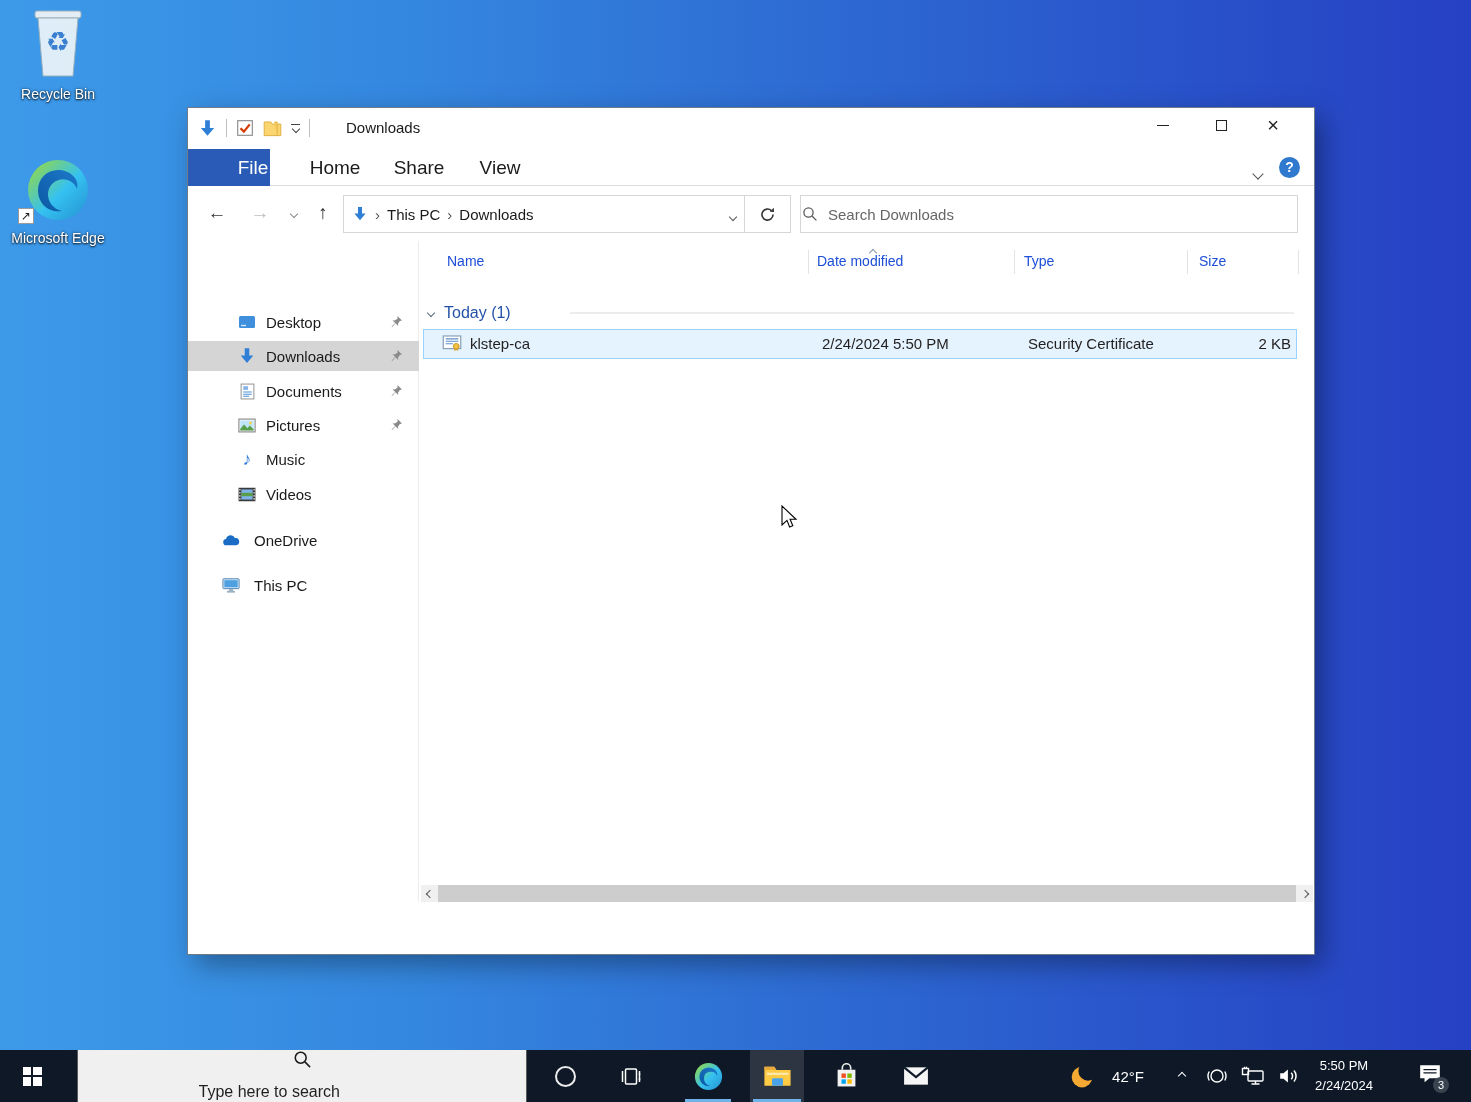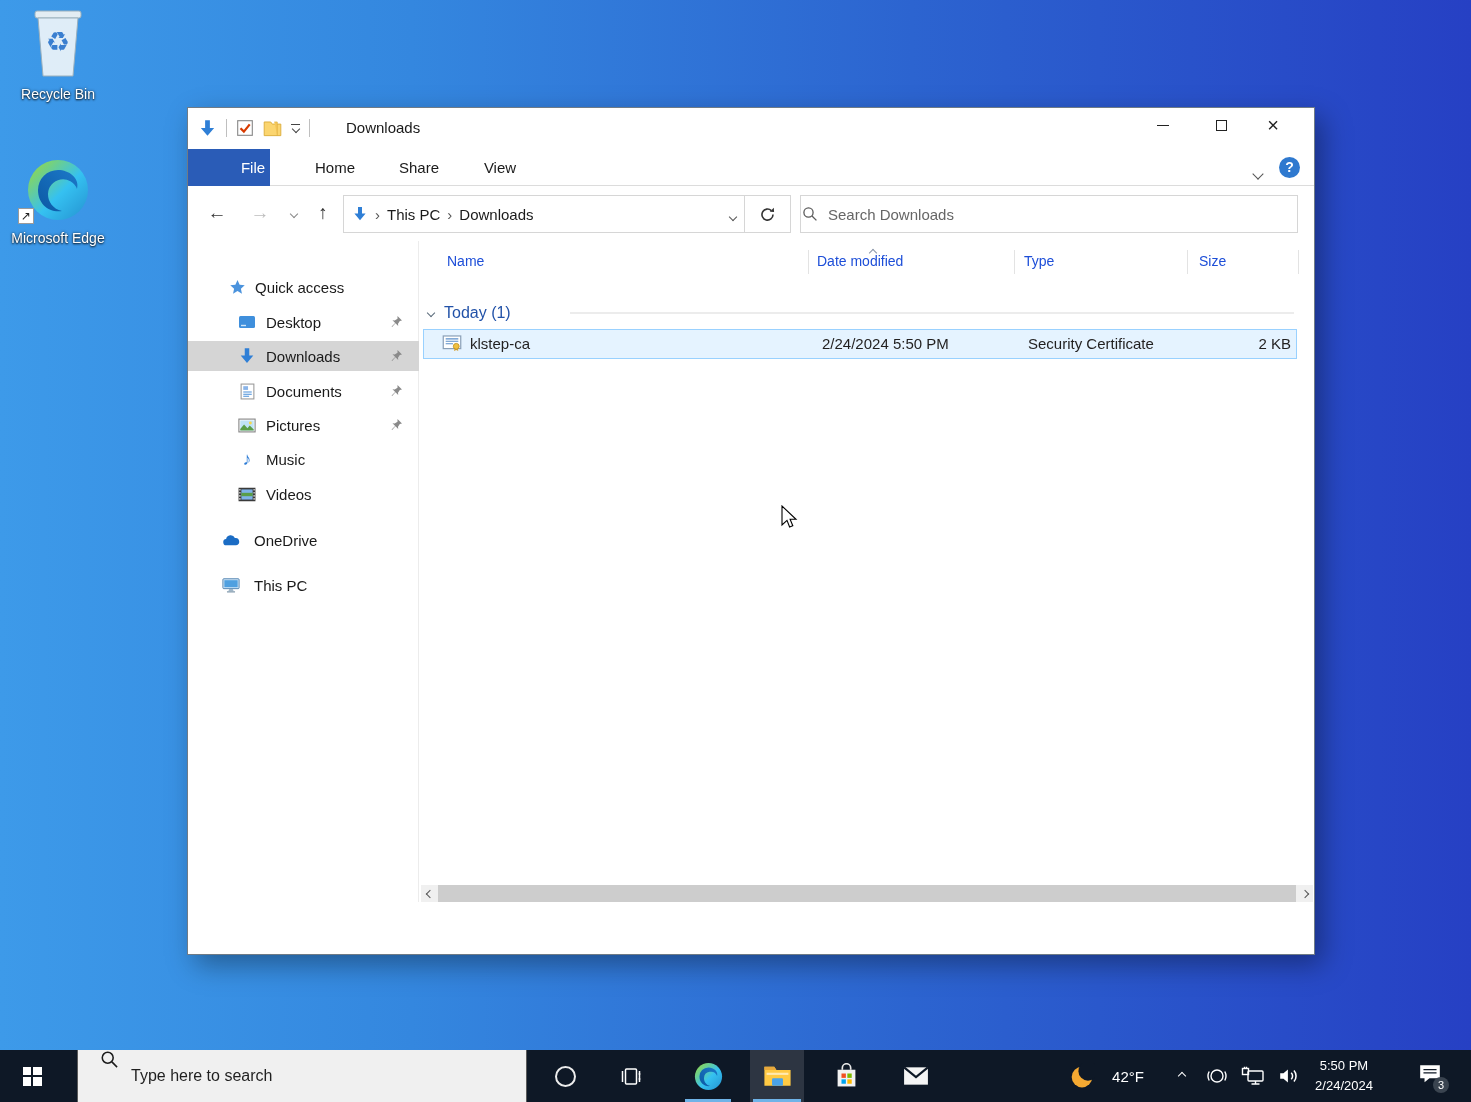--- a/index.html
+++ b/index.html
@@ -23,21 +23,21 @@
   .qat { position:absolute; left:10px; top:6px; height:28px; display:flex; align-items:center; gap:9px; }
   .qat .sep { width:1px; height:18px; background:#bfbfbf; }
   .win-title { position:absolute; left:158px; top:11px; font-size:15px; color:#1a1a1a; }
   .ctl { position:absolute; top:0; width:46px; height:34px; display:flex; align-items:center; justify-content:center; }
   .ctl-min { right:128px; } .ctl-max { right:70px; } .ctl-close { right:18px; font-size:20px; color:#222; }
   .glyph-min { width:12px; height:0; border-top:1.6px solid #222; display:block; }
   .glyph-max { width:11px; height:11px; border:1.4px solid #222; display:block; }
 
   .tabs { position:absolute; left:0; top:41px; right:0; height:37px; background:#fff; border-bottom:1px solid #dcdcdc; }
   .tab { position:absolute; top:0; height:37px; display:flex; align-items:center; justify-content:center;
-         font-size:15px; color:#1a1a1a;padding-left:48px; }
+         font-size:19px; color:#1a1a1a;padding-left:48px; }
   .tab-file { left:0; width:82px; background:#2a5cb7; color:#fff; }
   .tab-home { left:92px; width:62px; } .tab-share { left:176px; width:62px; } .tab-view { left:257px; width:62px; }
   .ribbon-chev { position:absolute; right:52px; top:15px; color:#555; }
   .help-btn { position:absolute; right:14px; top:8px; width:21px; height:21px; border-radius:50%;
       background:#2f79cf; color:#fff; font-size:14px; font-weight:bold; text-align:center; line-height:21px; }
 
   .toolbar { position:absolute; left:0; top:78px; right:0; height:55px; background:#fff; }
   .navbtn { position:absolute; top:14px; width:28px; height:26px; text-align:center; font-size:19px; line-height:26px; }
   .box { position:absolute; top:9px; height:38px; background:#fff; border:1px solid #d6d6d6; display:flex; align-items:center; }
   .addr { left:155px; width:402px; padding:0 8px; gap:7px; font-size:15px; }
@@ -92,21 +92,21 @@
   
   .cursor { position:absolute; left:777px; top:505px; z-index:50; }
 
   
   .taskbar { position:absolute; left:0; bottom:0; width:1471px; height:52px; background:#0e1826; z-index:40; }
   .tb-btn { position:absolute; top:0; height:52px; display:flex; align-items:center; justify-content:center; }
   .start { left:0; width:64px; }
   .winlogo { width:19px; height:19px; display:grid; grid-template-columns:8.5px 8.5px; grid-template-rows:8.5px 8.5px; gap:2px; }
   .winlogo i { background:#fff; }
   .tb-search { position:absolute; left:77px; top:0; width:450px; height:52px; background:#f0f0f0;
-               display:flex; gap:12px; padding:0 22px; border:1px solid #5a5a5a; border-bottom:0; border-top:0;}
+               display:flex; align-items:center; gap:12px; padding:0 22px; border:1px solid #5a5a5a; border-bottom:0; border-top:0;flex-direction:column;}
   .tb-search input { flex:1; border:0; outline:0; background:transparent; font-size:16px; font-family:inherit; color:#1a1a1a; }
   .tb-search input::placeholder { color:#1f1f1f; opacity:1; }
   .underline { position:absolute; bottom:0; left:3px; right:3px; height:3px; background:#6fb3e8; }
   .tb-active { background:rgba(255,255,255,.13); }
   .cortana-ring { width:21px; height:21px; border:2.4px solid #ececec; border-radius:50%; }
   .tray-txt { color:#fff; font-size:15px; }
   .clock { position:absolute; right:84px; top:6px; width:86px; text-align:center; color:#fff; font-size:13px; line-height:1.5; }
   .notif-badge { position:absolute; right:-7px; bottom:-4px; width:16px; height:16px; border-radius:50%;
                  background:#3a4450; color:#fff; font-size:11px; text-align:center; line-height:16px; }
 </style>
@@ -218,28 +218,20 @@
           <circle cx="6.5" cy="6.5" r="4.6" fill="none" stroke="#5a5a5a" stroke-width="1.3"></circle>
           <path d="M10 10l4.4 4.4" stroke="#5a5a5a" stroke-width="1.3"></path>
         </svg>
         <input placeholder="Search Downloads" style="">
       </div>
     </div>
 
     <div class="winbody">
 
       <div class="sidebar">
-        <div class="side-item" style="top:31px;">
-          <span class="si-icon" style="left:40px;">
-            <svg width="17" height="17" viewBox="0 0 16 16">
-                <path d="M8 1l2 4.4 4.8.5-3.6 3.2 1 4.8L8 11.4l-4.2 2.5 1-4.8L1.2 5.9 6 5.4z" fill="#4b93dd"></path>
-              </svg>
-          </span>
-          <span class="si-label" style="left:67px;">Quick access</span>
-        </div>
 
         <div class="side-item" style="top:66px;">
           <span class="si-icon" style="left:50px;">
             <svg width="18" height="15" viewBox="0 0 18 15">
                 <rect x="1" y="1" width="16" height="12" rx="1.5" fill="#3f8fdc"></rect>
                 <path d="M3 10.5h5" stroke="#cfe6f8" stroke-width="1.4"></path>
               </svg>
           </span>
           <span class="si-label" style="left:78px;">Desktop</span>
           <span class="pin">

